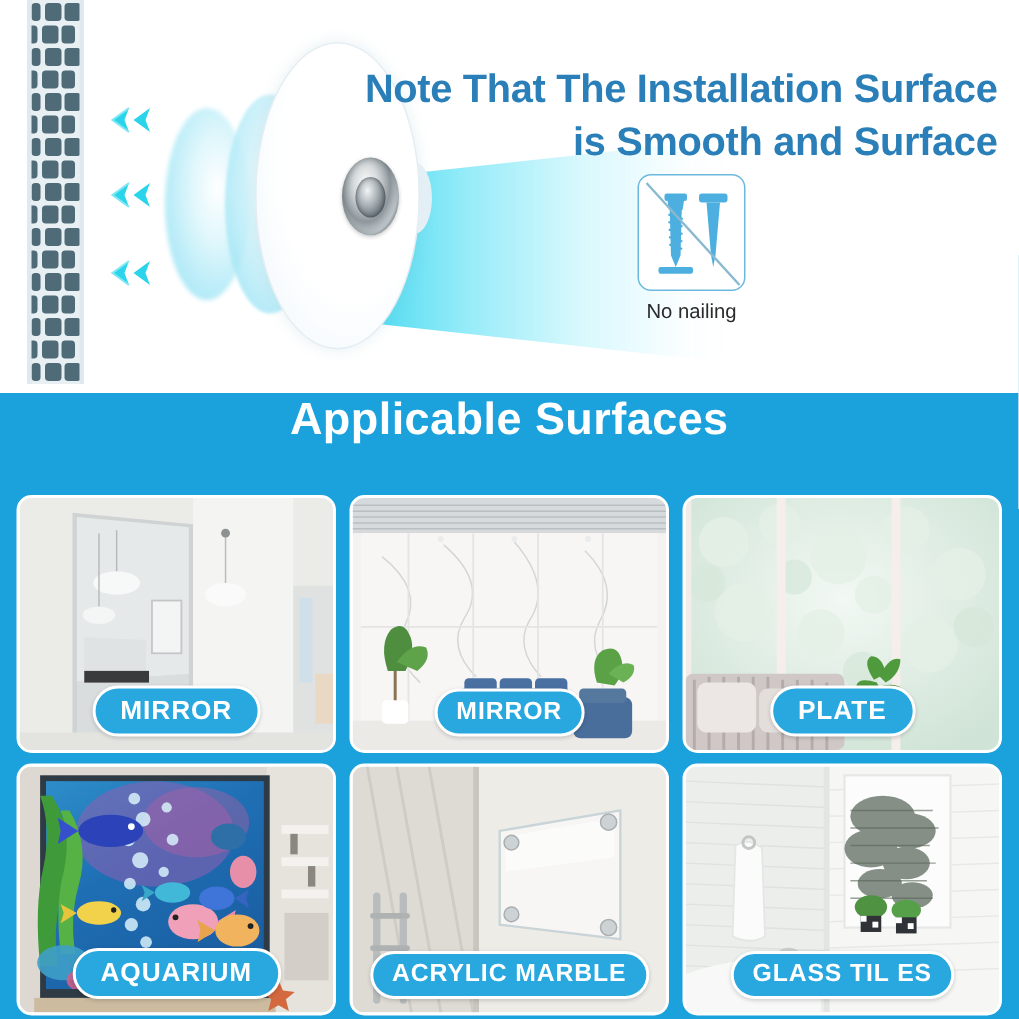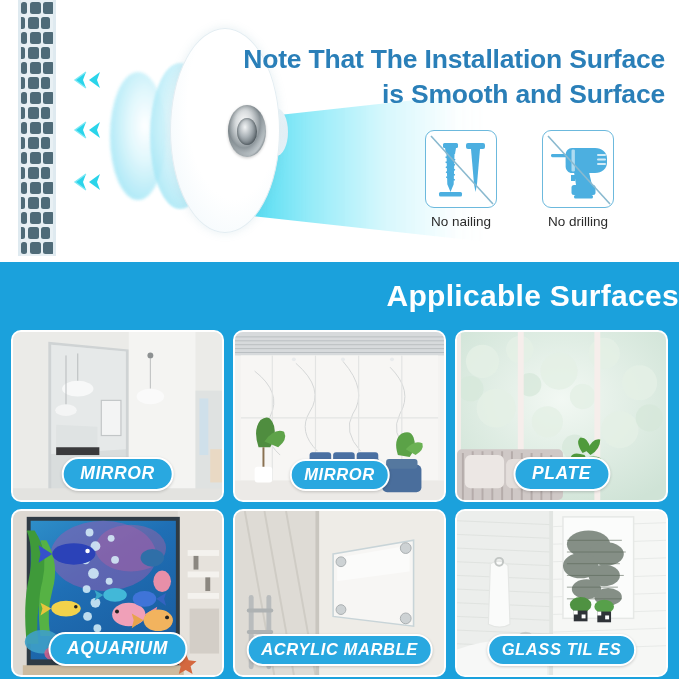--- a/index.html
+++ b/index.html
@@ -81,57 +81,57 @@
   
   .headline {
     position:absolute; left:200px; top:42px; width:465px;
     text-align:right; color:#2a7fb8;
     font-size:26.5px; font-weight:700; line-height:1.33;
     letter-spacing:-.2px;
   }
   .headline .l2 { display:block; }
 
   
-  .proh-group { position:absolute; left:420px; top:130px; width:220px; height:120px; }
+  .proh-group { position:absolute; left:420px; top:116px; width:220px; height:120px; }
   .proh { position:absolute; width:82px; }
   .proh.nail { left:0; }
   .proh.drill { left:117px; }
   .proh-box {
     width:72px; height:78px; margin:0 auto;
     border:1.6px solid #6cb9dd; border-radius:9px;
     position:relative; background:#ffffff; overflow:hidden;
   }
   .proh-box svg { position:absolute; left:0; top:0; }
   .proh-label {
     margin-top:6px; text-align:center; color:#2b2b2b;
     font-size:13.5px; font-weight:400; white-space:nowrap;
   }
 
   
   #bottom-panel {
     position:absolute; left:0; top:262px; width:679px; height:417px;
     background:#1ba1dc;
   }
   .section-title {
-    text-align:right; color:#ffffff;
+    text-align:center; color:#ffffff;
     font-size:30px; font-weight:700; letter-spacing:.3px;
-    padding-top:17px;
+    padding-top:1px;
   }
 
   .grid {
     position:absolute; left:11px; top:68px;
     width:657px;
     display:grid;
     grid-template-columns:repeat(3, 213px);
     grid-template-rows:172px 168px;
     gap:7px 9px;
   }
   .tile {
     position:relative; border-radius:10px; overflow:hidden;
-    background:#ffffff; border:2.5px solid #ffffff;font-style:italic;
+    background:#ffffff; border:2.5px solid #ffffff;
   }
   .photo { position:absolute; inset:0; overflow:hidden; }
   .badge {
     position:absolute; left:50%; transform:translateX(-50%);
     bottom:9px;
     background:#29a8e0; color:#ffffff;
     border:2px solid #ffffff; border-radius:18px;
     padding:4px 17px 5px;
     font-size:17.5px; font-weight:700; letter-spacing:.6px;
     white-space:nowrap;
@@ -302,50 +302,20 @@
               <rect x="40" y="12" width="19" height="6" rx="2"></rect>
               <path d="M45 18 h9 l-3 35 l-1.5 8 l-1.5 -8 z"></path>
             </g>
 
             <line x1="5" y1="5" x2="67" y2="73" stroke="#8ab9cf" stroke-width="1.6"></line>
           </svg>
         </div>
         <div class="proh-label">No nailing</div>
       </div>
 
-      <div class="proh drill">
-        <div class="proh-box">
-          <svg viewBox="0 0 72 78" width="72" height="78">
-            <g fill="#4cafe0">
-
-              <rect x="8" y="23" width="17" height="3.2" rx="1.4"></rect>
-              <path d="M24 20.5 h6 v8.5 h-6 z"></path>
-
-              <path d="M29 17 h23 c7 0 12 4.2 12 10.5 v4 c0 6.3 -5 10.5 -12 10.5 h-23 c-3.6 0 -6.4 -3 -6.4 -6.8 v-11.4 c0 -3.8 2.8 -6.8 6.4 -6.8 z"></path>
-
-              <rect x="28.5" y="18.5" width="3.4" height="22" rx="1.2" fill="#ffffff" opacity=".55"></rect>
-
-              <g fill="#ffffff" opacity=".75">
-                <rect x="54" y="23" width="9" height="2" rx="1"></rect>
-                <rect x="54" y="27.5" width="9" height="2" rx="1"></rect>
-                <rect x="54" y="32" width="9" height="2" rx="1"></rect>
-              </g>
-
-              <path d="M31 41 h15 l3 13 h-16 z"></path>
-
-              <rect x="28.5" y="54" width="24" height="10" rx="2.5"></rect>
-              <rect x="31" y="64" width="19" height="3.5" rx="1.5"></rect>
-
-              <path d="M28 44 h4 v6 h-4 z"></path>
-            </g>
-            <line x1="5" y1="5" x2="67" y2="73" stroke="#8ab9cf" stroke-width="1.6"></line>
-          </svg>
-        </div>
-        <div class="proh-label">No drilling</div>
-      </div>
 
     </div>
   </div>
 
   <div id="bottom-panel">
     <div class="section-title">Applicable Surfaces</div>
 
     <div class="grid">
 
       <div class="tile t1">

